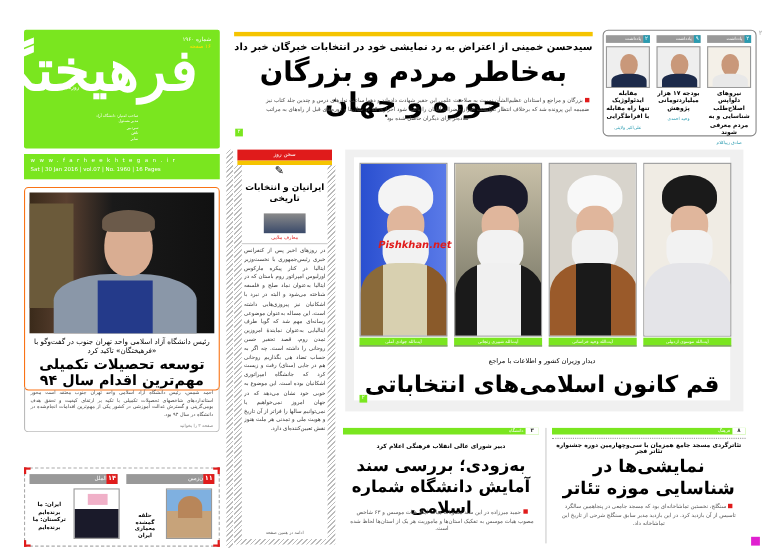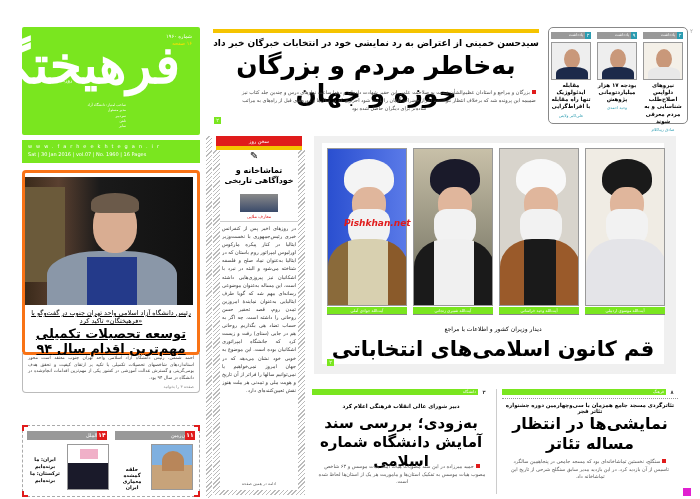--- a/index.html
+++ b/index.html
@@ -9,21 +9,21 @@
   #masthead { left: 22px; top: 27px; width: 178px; height: 108px; background: #7ae61f; border-radius: 2px; }
   #masthead .logo { position: absolute; left: 8px; top: 12px; width: 150px; font-family: "DejaVu Serif", serif; font-size: 52px; font-weight: bold; color: #fff; line-height: 1; text-align: center; letter-spacing: -2px; }
   #masthead .tagline { position: absolute; left: 12px; top: 50px; font-size: 5px; color: #fff; direction: rtl; }
   #masthead .issue-top { position: absolute; right: 8px; top: 6px; font-size: 5px; color: #fff; text-align: right; line-height: 1.4; }
   #masthead .issue-top .sub { color: #ffe100; }
   #masthead .info { position: absolute; left: 64px; top: 76px; font-size: 3.5px; color: #fff; line-height: 1.5; text-align: right; width: 40px; }
   #dateline { left: 22px; top: 140px; width: 178px; height: 23px; background: #7ae61f; color: #fff; direction: ltr; }
   #dateline .url { font-size: 5px; letter-spacing: 4px; padding: 3px 6px 0; white-space: nowrap; }
   #dateline .meta { font-size: 5px; padding: 2px 6px; white-space: nowrap; }
   
-  #left-story { left: 22px; top: 170px; width: 178px; height: 185px; border: 3px solid #f97316; border-radius: 4px; padding: 4px; text-decoration: underline; }
+  #left-story { left: 22px; top: 170px; width: 178px; height: 185px; border: 1px solid #f97316; border-radius: 4px; padding: 4px; }
   #left-photo { width: 168px; height: 128px; background: linear-gradient(90deg, #3a2a1a 0%, #5a4030 20%, #1a1a1a 45%, #111 100%); position: relative; overflow: hidden; }
   #left-photo .head { position: absolute; left: 68px; top: 20px; width: 44px; height: 56px; background: #d9ad92; border-radius: 50% 50% 45% 45%; }
   #left-photo .hair { position: absolute; left: 66px; top: 16px; width: 48px; height: 20px; background: #6b5a4a; border-radius: 50% 50% 20% 20%; }
   #left-photo .suit { position: absolute; left: 22px; top: 74px; width: 130px; height: 60px; background: #8a97a8; border-radius: 40% 40% 0 0; }
   #left-photo .sweater { position: absolute; left: 62px; top: 80px; width: 50px; height: 50px; background: #243a8a; }
   #left-photo .shelf { position: absolute; left: 0; top: 10px; width: 40px; height: 95px; background: #6b5a3a; }
   #left-story .kicker { font-size: 6.5px; text-align: center; margin-top: 4px; line-height: 1.3; }
   #left-story .headline { font-size: 13px; font-weight: bold; text-align: center; line-height: 1.2; }
   
   #left-body { left: 22px; top: 355px; width: 178px; }
@@ -190,21 +190,21 @@
     <div class="rb-text">مقابله ایدئولوژیک تنها راه مقابله با افراط‌گرایی</div>
     <div class="rb-author">علی‌اکبر ولایتی</div>
   </div>
 </div>
 
 <div class="abs hatch" id="col-box"></div>
 <div class="abs" id="col-inner"></div>
 <div class="abs" id="col-header">سخن روز</div>
 <div class="abs" id="col-yellow"></div>
 <div class="abs" id="col-pen">✎</div>
-<div class="abs" id="col-title">تماشاخانه و خودآگاهی تاریخی</div>
+<div class="abs" id="col-title">ایرانیان و انتخابات تاریخی</div>
 <div class="abs" id="col-author-photo"></div>
 <div class="abs" id="col-author">معارف ملایی</div>
 <div class="abs" id="col-body" style="height:256px;overflow:hidden;">در روزهای اخیر پس از کنفرانس خبری رئیس‌جمهوری با نخست‌وزیر ایتالیا در کنار پیکره مارکوس اورلیوس امپراتور روم باستان که در ایتالیا به‌عنوان نماد صلح و فلسفه شناخته می‌شود و البته در نبرد با اشکانیان نیز پیروزی‌هایی داشته است، این مساله به‌عنوان موضوعی رسانه‌ای مهم شد که گویا طرف ایتالیایی به‌عنوان نمایندهٔ امروزین تمدن روم، قصد تحقیر حسن روحانی را داشته است. چه اگر به حساب تضاد هی بگذاریم روحانی هم در جایی (سنای) رفت و زیست کرد که جانشگاه امپراتوری اشکانیان بوده است. این موضوع به خوبی خود نشان می‌دهد که در جهان امروز نمی‌خواهیم یا نمی‌توانیم سالها را فراتر از آن تاریخ و هویت ملی و تمدنی هر ملت هنوز نقش تعیین‌کننده‌ای دارد.</div>
 <div class="abs" id="col-continue">ادامه در همین صفحه</div>
 
 <div class="abs" id="main-panel"></div>
 <div class="abs" id="main-inner"></div>
 
 <div class="cleric" style="left:327px;">
   <div class="bg" style="background:linear-gradient(90deg,#2a4fd0,#5a7ae8);"></div>
@@ -254,15 +254,15 @@
 <div class="bs-body" style="left:318px;top:463px;width:168px;"><span class="bullet"></span><span>حمید میرزاده در این سند مصوبات هیات امنا، هیات موسس و ۶۳ شاخص مصوب هیات موسس به تفکیک استان‌ها و ماموریت هر یک از استان‌ها لحاظ شده است.</span></div>
 
 <div class="abs" style="left:496px;top:389px;width:1px;height:105px;background:#ccc;"></div>
 
 <div class="bs-tab" style="left:502px;width:176px;">
   <span class="num">۸</span>
   <span class="lbl">فرهنگ</span>
 </div>
 <div class="abs" style="left:502px;top:398px;width:176px;border-top:1px dotted #999;"></div>
 <div class="bs-kicker" style="left:502px;top:402px;width:176px;">تئاترگردی مسجد جامع همزمان با سی‌وچهارمین دوره جشنواره تئاتر فجر</div>
-<div class="bs-headline" style="left:502px;top:414px;width:176px;font-size:16px;">نمایشی‌ها در انتظار مساله تئاتر</div>
+<div class="bs-headline" style="left:502px;top:414px;width:176px;font-size:16px;">نمایشی‌ها در شناسایی موزه تئاتر</div>
 <div class="bs-body" style="left:506px;top:458px;width:168px;"><span class="bullet"></span><span>سنگلج، نخستین تماشاخانه‌ای بود که مسجد جامعی در پنجاهمین سالگرد تاسیس از آن بازدید کرد. در این بازدید مدیر سابق سنگلج شرحی از تاریخ این تماشاخانه داد.</span></div>
 <div class="abs" style="left:683px;top:488px;width:8px;height:8px;background:#e020d0;"></div>
 
 </body></html>

